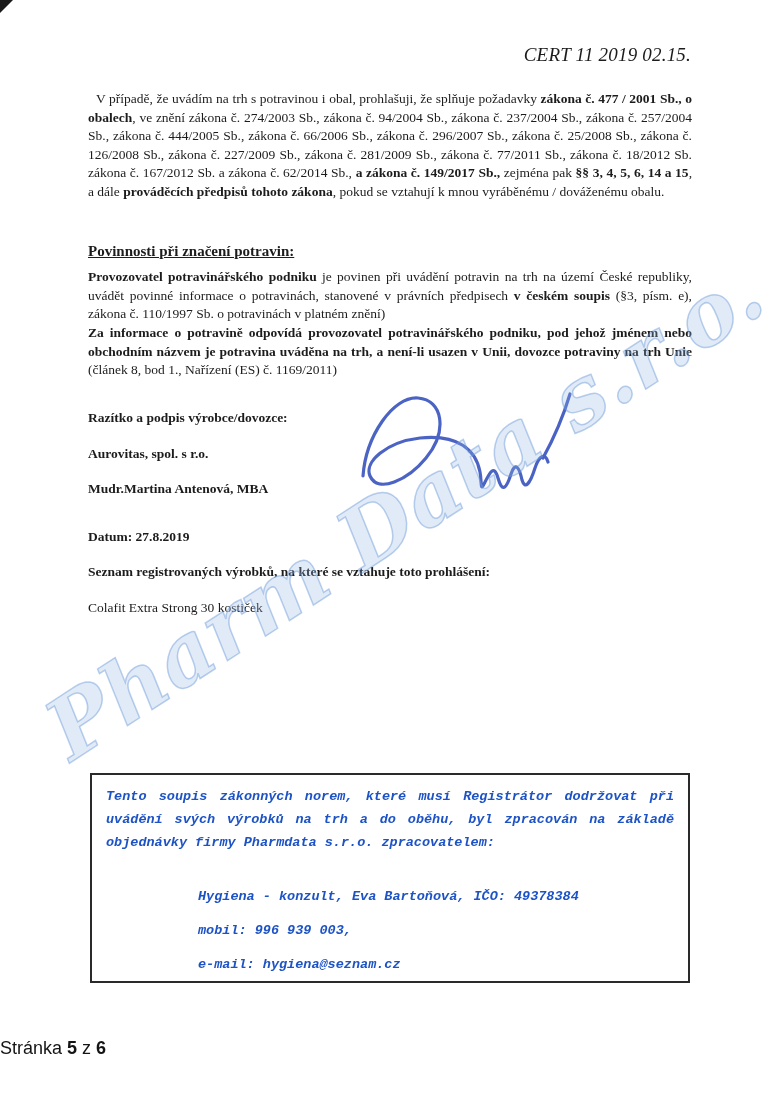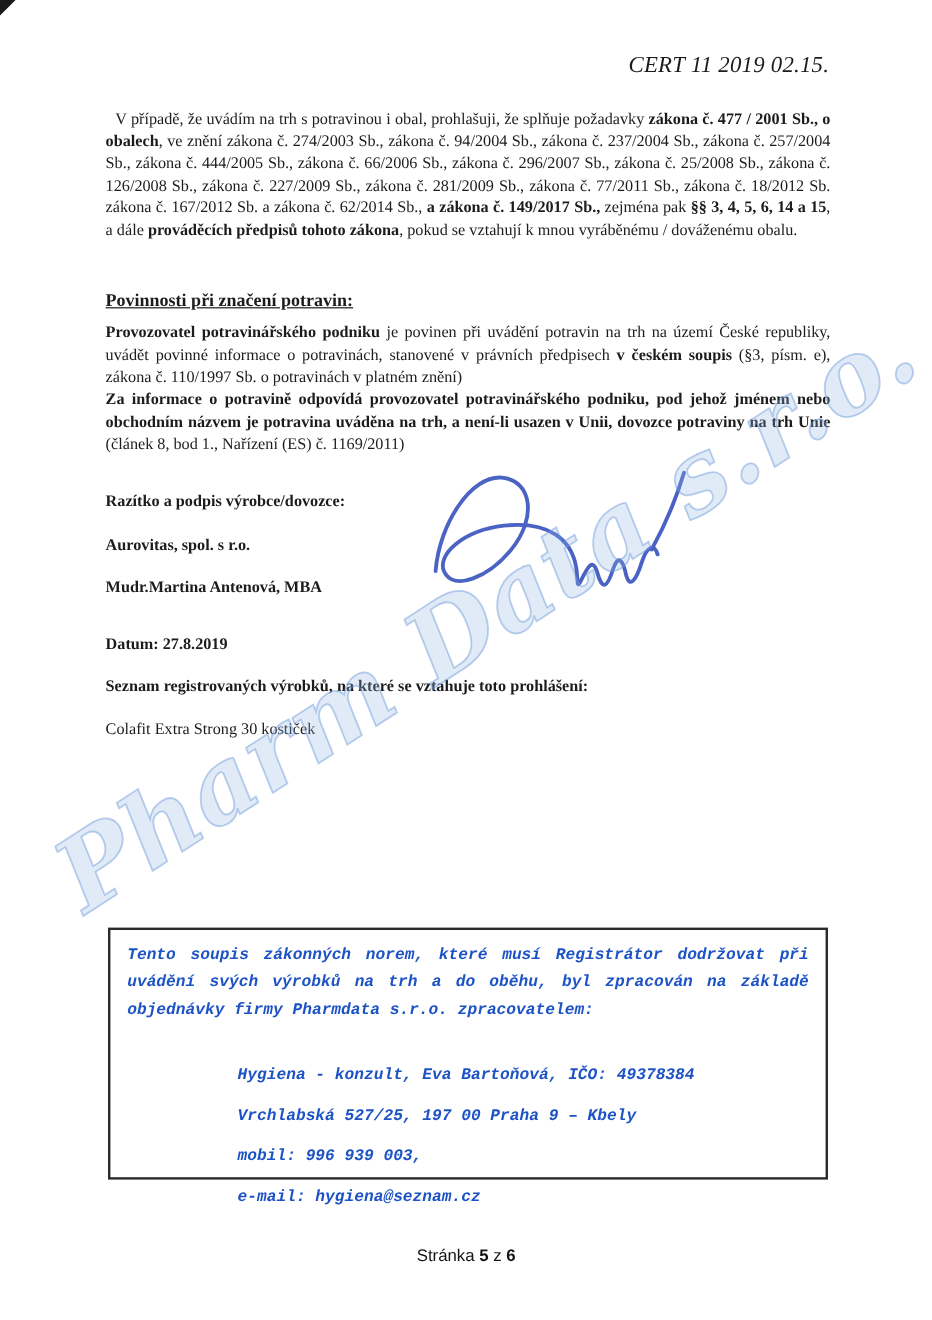--- a/index.html
+++ b/index.html
@@ -58,22 +58,22 @@
     position:absolute; left:90px; top:773px; width:600px; height:210px;
     border:2px solid #2a2a2a; padding:10px 14px;
     font-family:Liberation Mono, monospace;
     font-style:italic; font-weight:bold; font-size:13.5px;
     color:#1d53c5;
   }
   .box-intro { line-height:23px; text-align:justify; }
   .contact-line { margin-left:92px; margin-top:14px; line-height:20px; }
   .contact-line:first-of-type { margin-top:33px; }
   .page-footer {
-    position:absolute; left:0; right:0; top:1038px; text-align:center;
-    font-family:"Liberation Sans", sans-serif; font-size:14px; color:#141414;
+    position:absolute; left:0; right:0; top:1038px; 
+    font-family:"Liberation Sans", sans-serif; font-size:18px; color:#141414;
   }
 </style>
 </head>
 <body>
 
 <div class="page">
 
   <div class="corner-artifact"></div>
 
   <div class="header-ref">CERT 11 2019 02.15.</div>
@@ -114,21 +114,20 @@
                C 201,80 207,76 210,86"></path>
       <path d="M 232,18 C 226,38 216,62 205,82"></path>
     </g>
   </svg>
 
   <div class="watermark">Pharm Data s.r.o.</div>
 
   <div class="info-box">
     <p class="box-intro">Tento soupis zákonných norem, které musí Registrátor dodržovat při uvádění svých výrobků na trh a do oběhu, byl zpracován na základě objednávky firmy Pharmdata s.r.o. zpracovatelem:</p>
     <div class="contact-line">Hygiena - konzult, Eva Bartoňová, IČO:  49378384</div>
-    <div class="contact-line">Vrchlabská 527/25, 197 00   Praha 9 – Kbely</div>
     <div class="contact-line">mobil: 996 939 003,</div>
     <div class="contact-line">e-mail: hygiena@seznam.cz</div>
   </div>
 
   <div class="page-footer">
     <span>Stránka</span>
     <b>5</b>
     <span>z</span>
     <b>6</b>
   </div>

